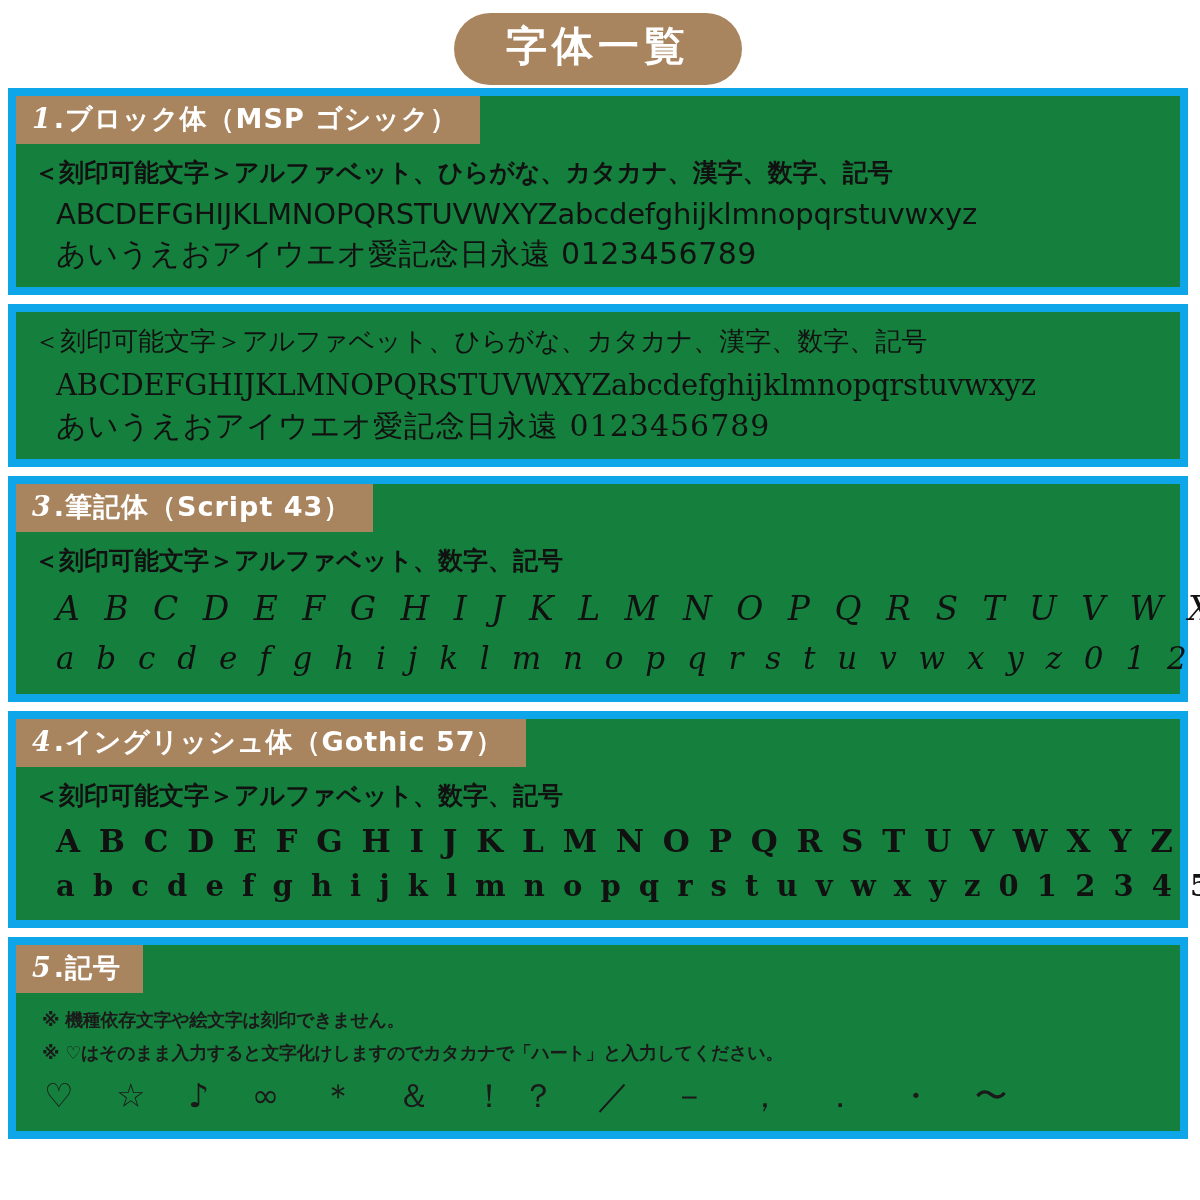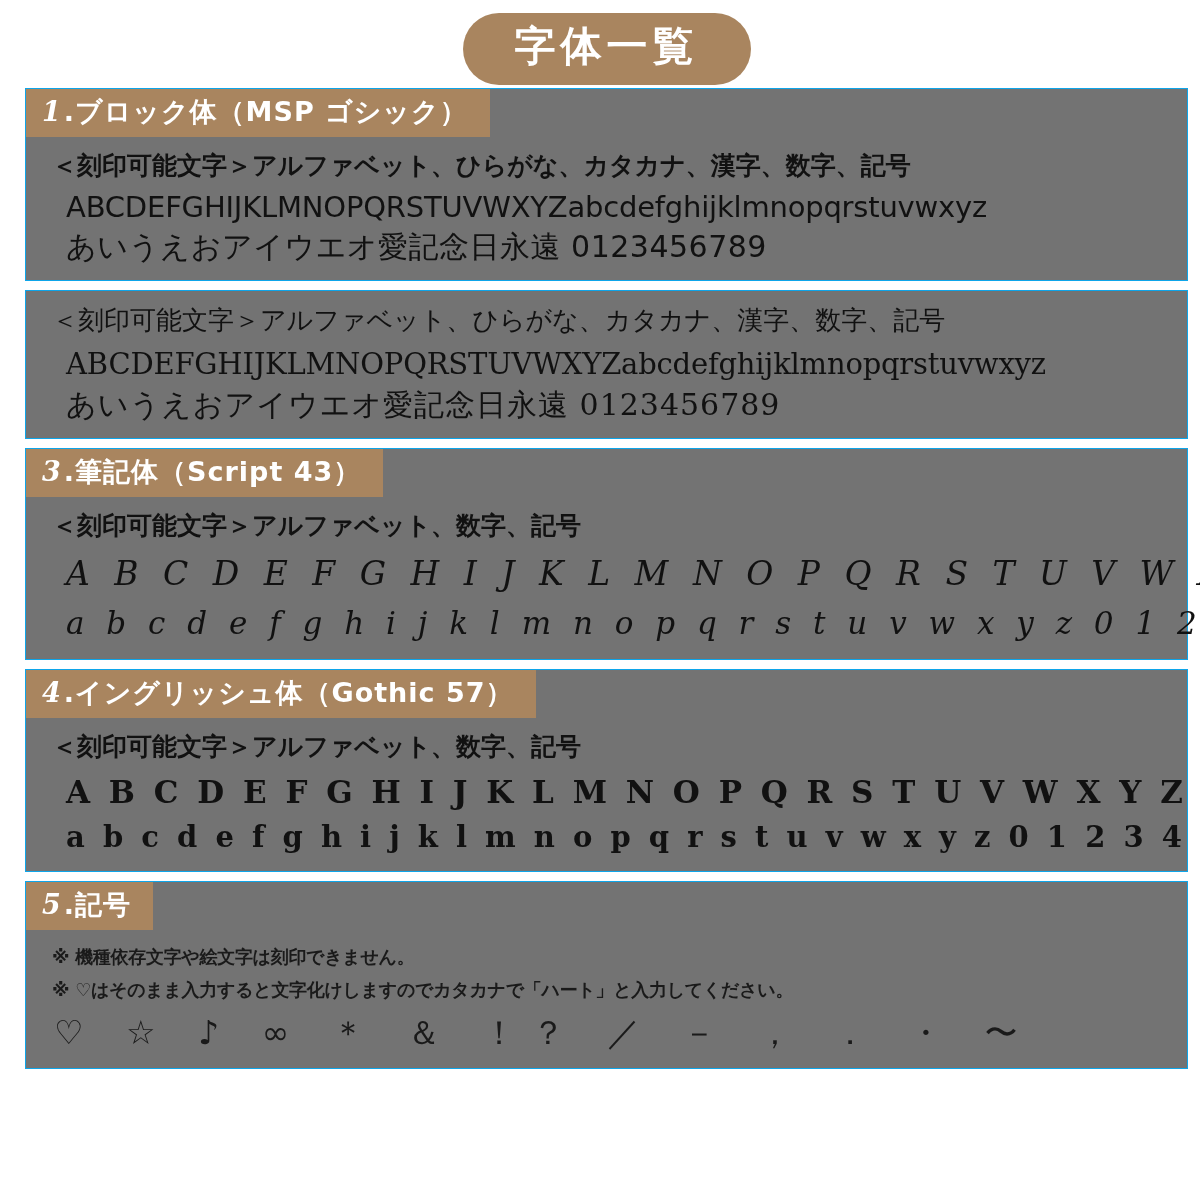--- a/index.html
+++ b/index.html
@@ -12,21 +12,21 @@
     height: 1200px;
     font-family: "Liberation Sans", sans-serif;
     color: #1a1a1a;
     overflow: hidden;
   }
 
   .page {
     width: 1200px;
     height: 1200px;
     box-sizing: border-box;
-    padding: 10px 8px 0 21px;
+    padding: 10px 8px 0 4px;
     position: relative;
   }
 
   
   .title-wrap {
     display: flex;
     justify-content: center;
     align-items: center;
     height: 78px;
   }
@@ -37,25 +37,25 @@
     padding: 9px 52px 13px 52px;
     font-size: 41px;
     font-weight: bold;
     letter-spacing: 5px;
     font-family: "DejaVu Sans", "Liberation Sans", sans-serif;
     line-height: 1.2;
   }
 
   
   .section {
-    border: 1px solid #0ea5e9;
+    border: 8px solid #0ea5e9;
     margin: 0 4px 9px 4px;
     box-sizing: border-box;
     position: relative;
-    background: #737373;
+    background: #15803d;
   }
   .sec-head {
     display: inline-block;
     background: #a9855f;
     color: #ffffff;
     font-size: 27px;
     font-weight: bold;
     padding: 5px 22px 7px 16px;
     letter-spacing: 1px;
     font-family: "DejaVu Sans", "Liberation Sans", sans-serif;
@@ -68,21 +68,21 @@
     padding-right: 2px;
   }
   .sec-body {
     padding: 8px 16px 12px 18px;
   }
 
   .avail {
     font-size: 25px;
     font-weight: bold;
     letter-spacing: 0px;
-    margin: 4px 0 6px 8px;
+    margin: 4px 0 6px 0;
     font-family: "DejaVu Sans", "Liberation Sans", sans-serif;
     color: #111;
   }
 
   .sample {
     margin: 0 0 0 22px;
     color: #111;
     white-space: nowrap;
   }
 

